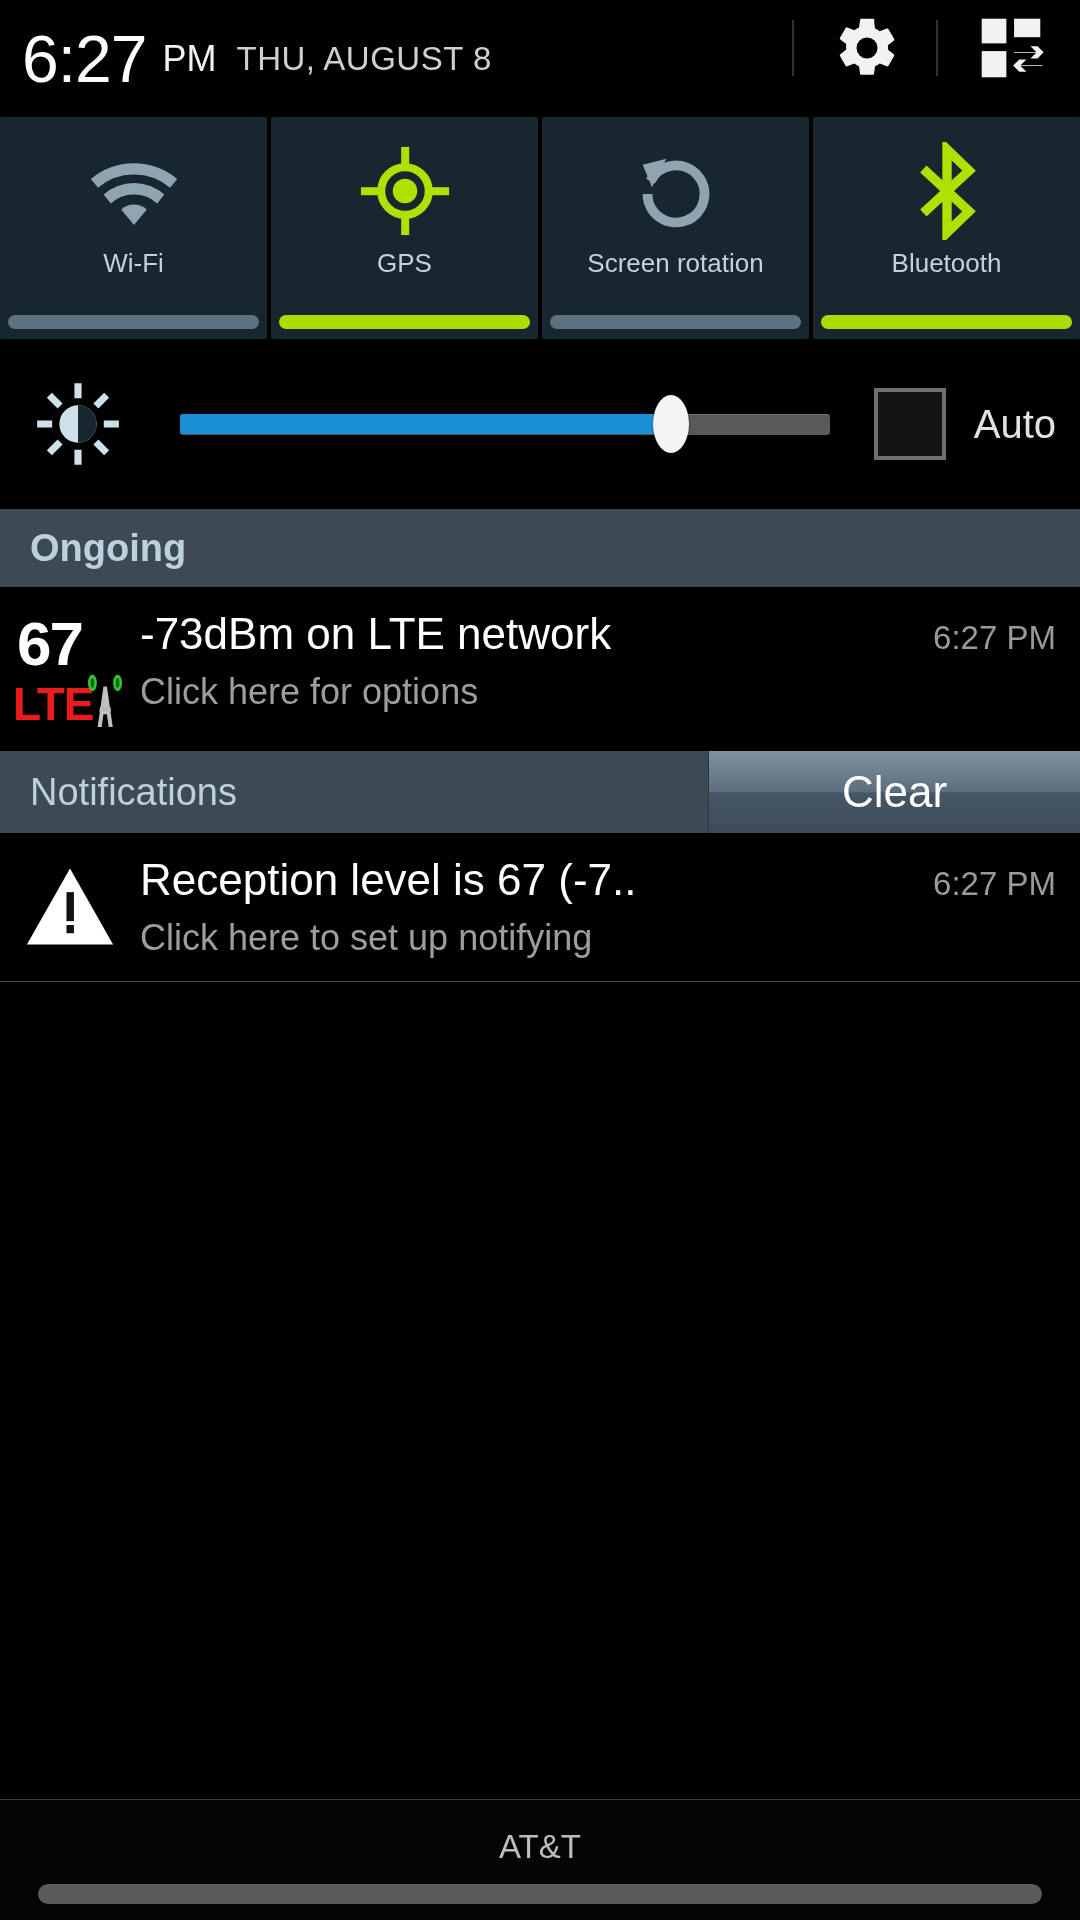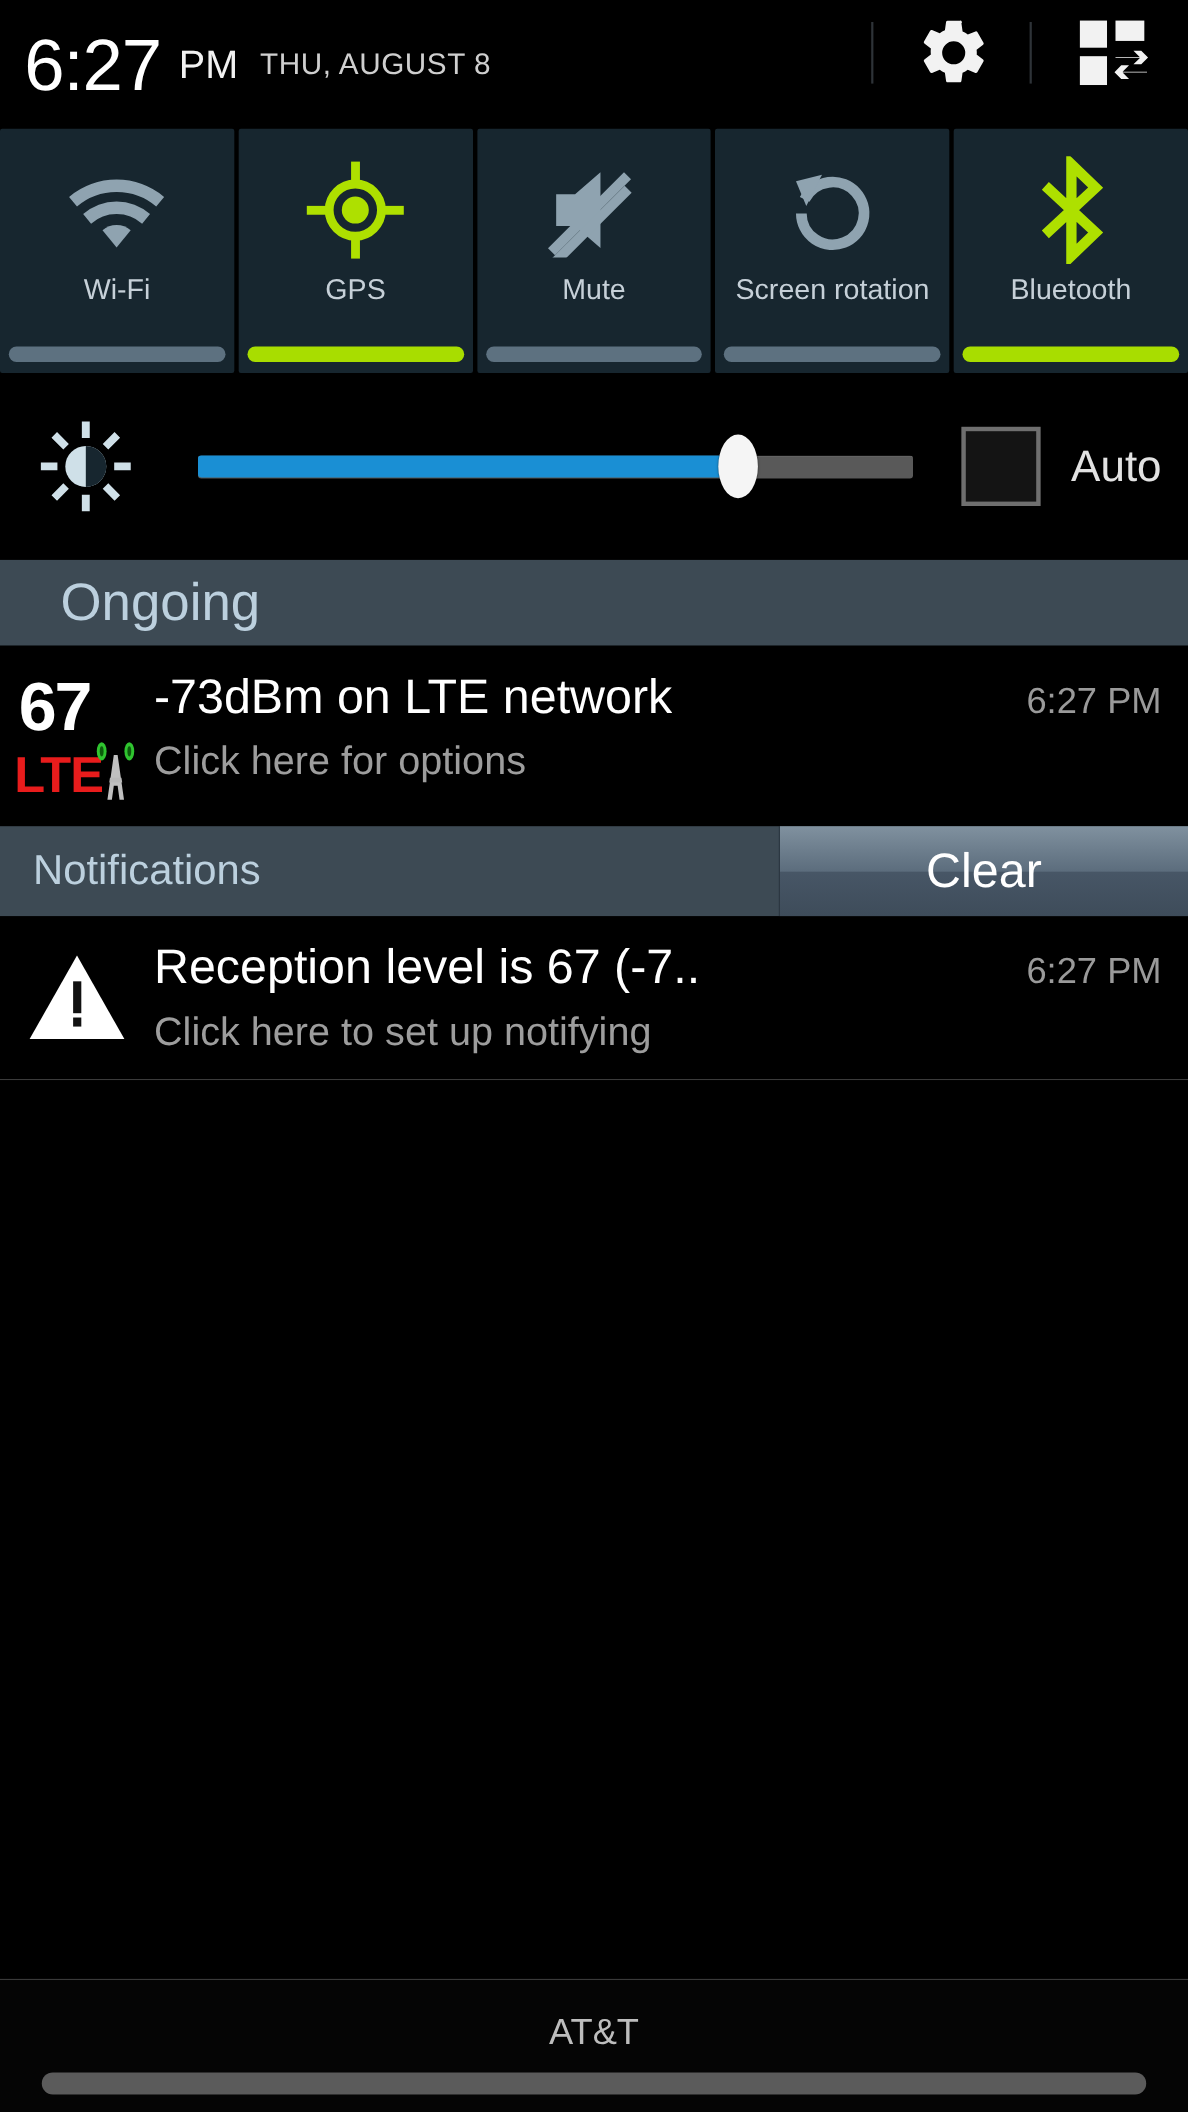--- a/index.html
+++ b/index.html
@@ -34,21 +34,21 @@
     letter-spacing: -1px;
   }
   .clock-ampm {
     font-size: 36px;
     line-height: 36px;
     color: #f2f2f2;
     margin-left: 16px;
     font-weight: 300;
   }
   .clock-date {
-    font-size: 27px;
+    font-size: 33px;
     line-height: 27px;
     color: #cfcfcf;
     margin-left: 20px;
     letter-spacing: 0.5px;
     font-weight: 400;
   }
   .sb-right {
     position: absolute;
     right: 0;
     top: 0;
@@ -191,24 +191,23 @@
   
   .section-header {
     height: 78px;
     background: #3d4a54;
     display: flex;
     align-items: center;
     padding-left: 30px;
     box-sizing: border-box;
   }
   .section-header .title {
-    font-size: 48px;
+    font-size: 38px;
     color: #bcd0de;
-    font-weight: 400;
-    margin-left: 25px;
+    font-weight: 700;
   }
   .notif-header {
     height: 82px;
     background: #3d4a54;
     display: flex;
     align-items: center;
     justify-content: space-between;
     padding-left: 30px;
     box-sizing: border-box;
   }
@@ -415,31 +414,20 @@
           <rect x="11" y="0.5" width="2.1" height="5" fill="#aee000"></rect>
           <rect x="11" y="18.5" width="2.1" height="5" fill="#aee000"></rect>
           <rect x="0.5" y="11" width="5" height="2.1" fill="#aee000"></rect>
           <rect x="18.5" y="11" width="5" height="2.1" fill="#aee000"></rect>
         </svg>
       </div>
       <div class="tile-label">GPS</div>
       <div class="tile-bar on"></div>
     </div>
 
-    <div class="tile">
-      <div class="tile-icon">
-        <svg width="96" height="86" viewBox="0 0 24 22">
-          <path fill="#8fa3b0" d="M13.5 2.2 L7.6 7.3 H3.2 v7.4 h4.4 l5.9 5.1 z"></path>
-          <rect x="1.2" y="18.4" width="25" height="2.3" fill="#8fa3b0" transform="rotate(-45 3 19)"></rect>
-          <rect x="1.2" y="21.6" width="25" height="2.3" fill="#8fa3b0" transform="rotate(-45 3 22)"></rect>
-        </svg>
-      </div>
-      <div class="tile-label">Mute</div>
-      <div class="tile-bar"></div>
-    </div>
 
     <div class="tile">
       <div class="tile-icon">
         <svg width="90" height="90" viewBox="0 0 24 24">
           <path fill="none" stroke="#8fa3b0" stroke-width="2.6" d="M5.2 9.4 A7.6 7.6 0 1 1 4.4 12.8"></path>
           <path fill="#8fa3b0" d="M9.4 3.4 L3.1 5.0 L5.6 11.0 z"></path>
         </svg>
       </div>
       <div class="tile-label">Screen rotation</div>
       <div class="tile-bar"></div>

